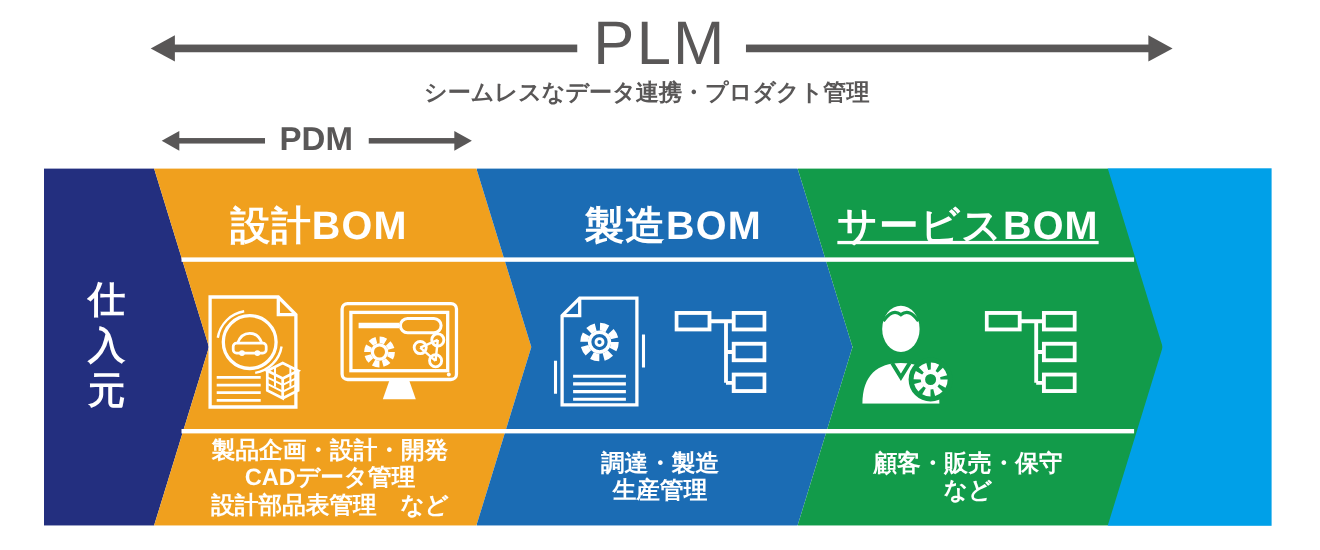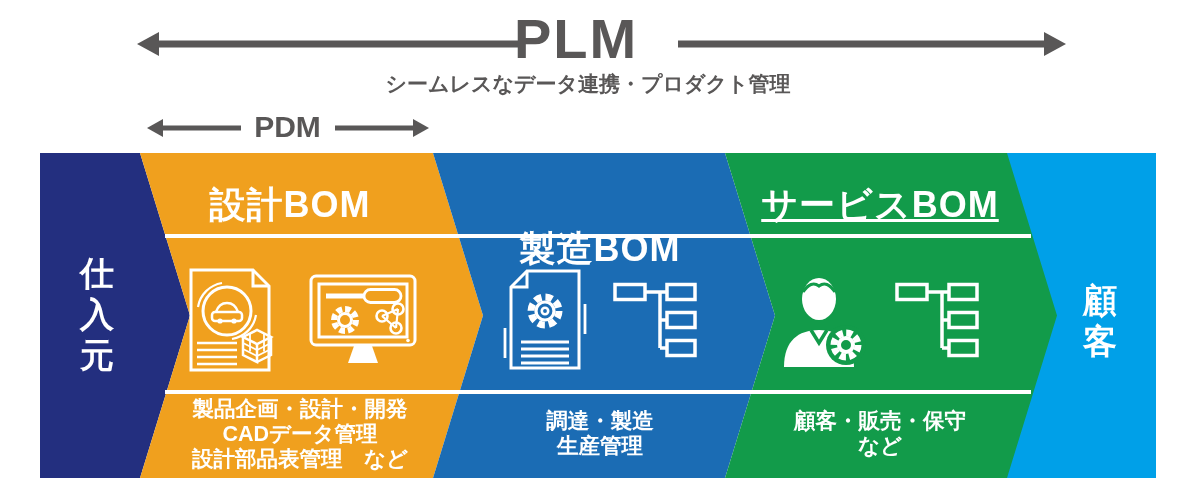--- a/index.html
+++ b/index.html
@@ -4,22 +4,22 @@
 <style>
   :root{
     --c-navy:#232f7f; --c-orange:#f0a01e; --c-blue:#1b6cb4;
     --c-green:#129b4a; --c-lightblue:#00a0e8; --c-gray:#595757;
   }
   *{margin:0;padding:0;box-sizing:border-box;}
   body{background:#fff;font-family:"Liberation Sans","DejaVu Sans",sans-serif;}
   .canvas{position:relative;width:1200px;height:500px;background:#fff;overflow:hidden;}
 
   
-  .plm-title{position:absolute;left:426px;top:10px;width:300px;text-align:center;
-    font-size:56px;font-weight:700;letter-spacing:2px;color:var(--c-gray);line-height:58px;}
+  .plm-title{position:absolute;left:450px;top:10px;width:300px;text-align:center;
+    font-size:56px;font-weight:400;letter-spacing:2px;color:var(--c-gray);line-height:58px;}
   .subtitle{position:absolute;left:0;top:70px;width:1140px;text-align:center;
     font-size:21px;font-weight:700;color:var(--c-gray);padding-left:36px;}
   .pdm-title{position:absolute;left:240px;top:110px;width:95px;text-align:center;
     font-size:30px;font-weight:700;color:var(--c-gray);line-height:34px;}
   .arrow-svg{position:absolute;display:block;}
 
   
   .band{position:absolute;left:40px;top:153px;width:1116px;height:325px;}
   .seg{position:absolute;top:0;height:325px;}
   .seg-supplier{left:0;width:150px;background:var(--c-navy);z-index:1;
@@ -30,21 +30,21 @@
   .stage-mfg{left:393px;width:342px;background:var(--c-blue);z-index:1;
     clip-path:polygon(0 0,292px 0,342px 50%,292px 100%,0 100%,50px 50%);}
   .stage-service{left:685px;width:332px;background:var(--c-green);z-index:1;
     clip-path:polygon(0 0,282px 0,332px 50%,282px 100%,0 100%,50px 50%);}
   .sep-line{position:absolute;left:125px;width:866px;height:4px;background:#fff;z-index:2;}
   .sep-top{top:81px;} .sep-bottom{top:237px;}
 
   
   .band .content{position:absolute;z-index:3;color:#fff;}
   .stage-title{top:28px;font-size:36px;font-weight:700;text-align:center;letter-spacing:1px;}
-  .t-design{left:100px;width:300px;} .t-mfg{left:400px;width:320px;margin-top:44px;} .t-service{left:690px;width:300px;text-decoration:underline;}
+  .t-design{left:100px;width:300px;} .t-mfg{left:412px;width:320px;} .t-service{left:690px;width:300px;text-decoration:underline;}
   .icon-row{top:108px;height:118px;display:flex;align-items:center;justify-content:center;gap:26px;}
   .i-design{left:95px;width:330px;} .i-mfg{left:400px;width:320px;} .i-service{left:700px;width:280px;}
   .desc{top:240px;height:82px;display:flex;flex-direction:column;align-items:center;justify-content:center;
     font-size:21.5px;font-weight:700;line-height:25px;text-align:center;white-space:pre;}
   .d-design{left:95px;width:330px;} .d-mfg{left:390px;width:340px;} .d-service{left:700px;width:280px;}
   .v-label{font-size:34px;font-weight:700;line-height:41px;width:40px;text-align:center;
     word-break:break-all;}
   .v-supplier{left:37px;top:100px;} .v-customer{left:1040px;top:127px;}
   svg{display:block;}
 </style>
@@ -77,21 +77,20 @@
   <div class="band">
     <div class="seg seg-customer"></div>
     <div class="seg seg-supplier"></div>
     <div class="seg stage-design"></div>
     <div class="seg stage-mfg"></div>
     <div class="seg stage-service"></div>
     <div class="sep-line sep-top"></div>
     <div class="sep-line sep-bottom"></div>
 
     <div class="content v-label v-supplier">仕入元</div>
-    <div class="content v-label v-customer">顧客</div>
 
     <div class="content stage-title t-design">設計BOM</div>
     <div class="content stage-title t-mfg">製造BOM</div>
     <div class="content stage-title t-service">サービスBOM</div>
 
     <div class="content icon-row i-design">
       <svg width="100" height="112" viewBox="0 0 100 112">
         <g stroke="#fff" stroke-width="3" fill="none">
           <path d="M8,6 H70 L86,22 V106 H8 Z"></path>
           <path d="M70,6 V22 H86"></path>

